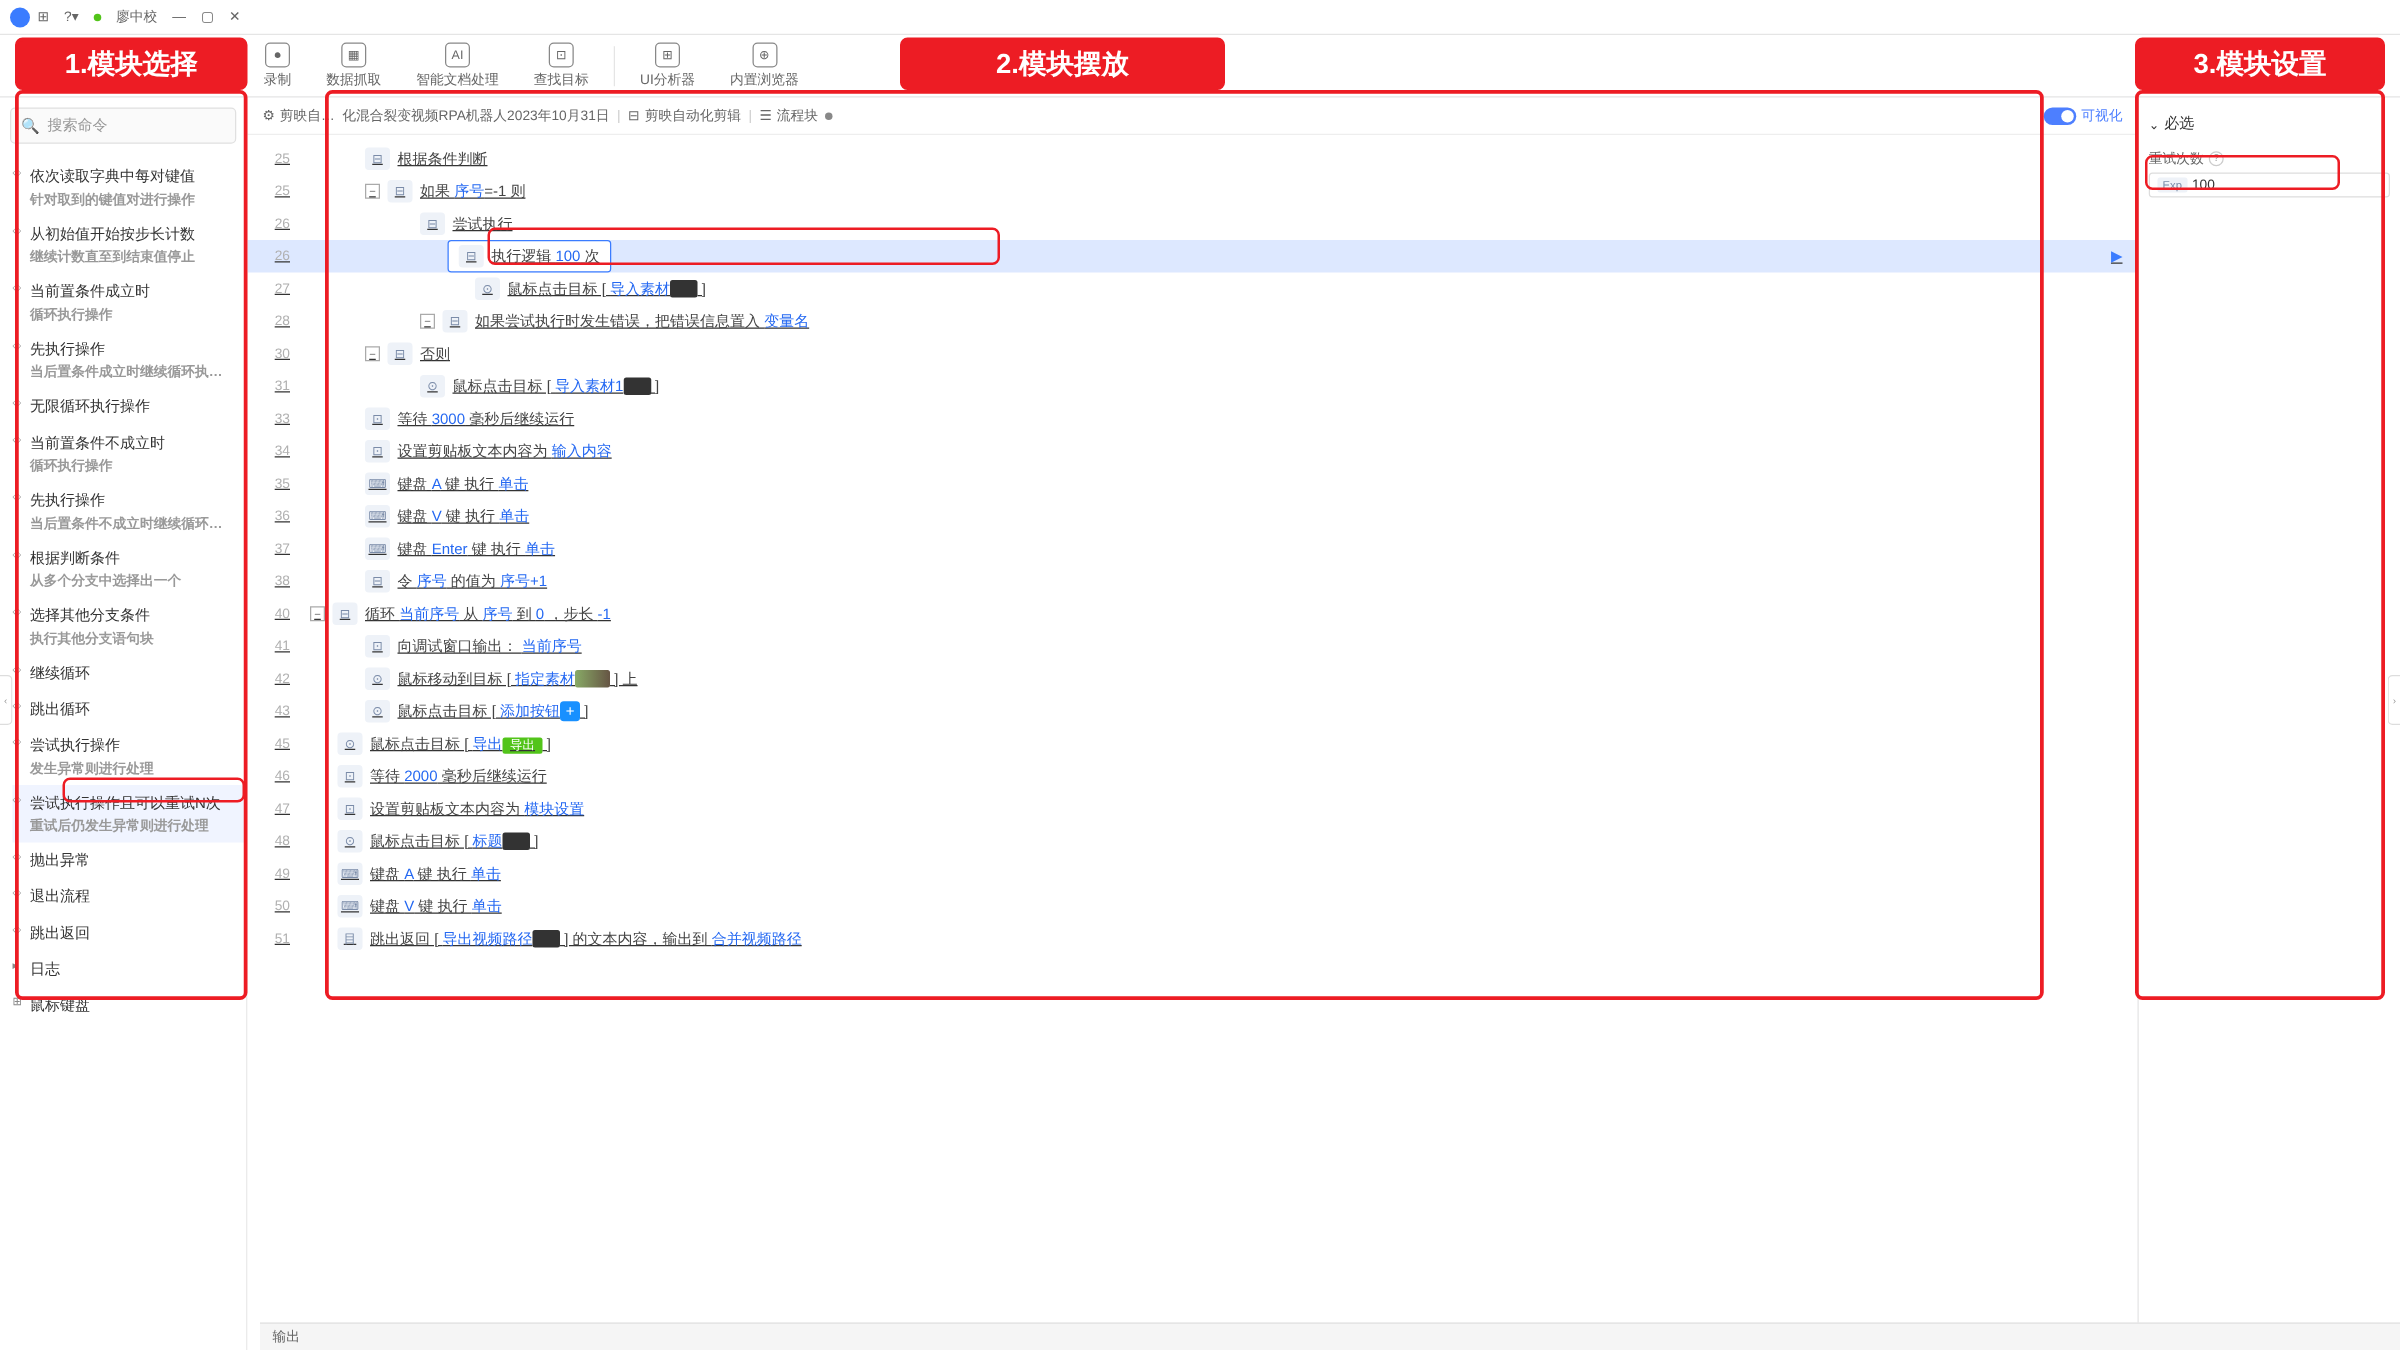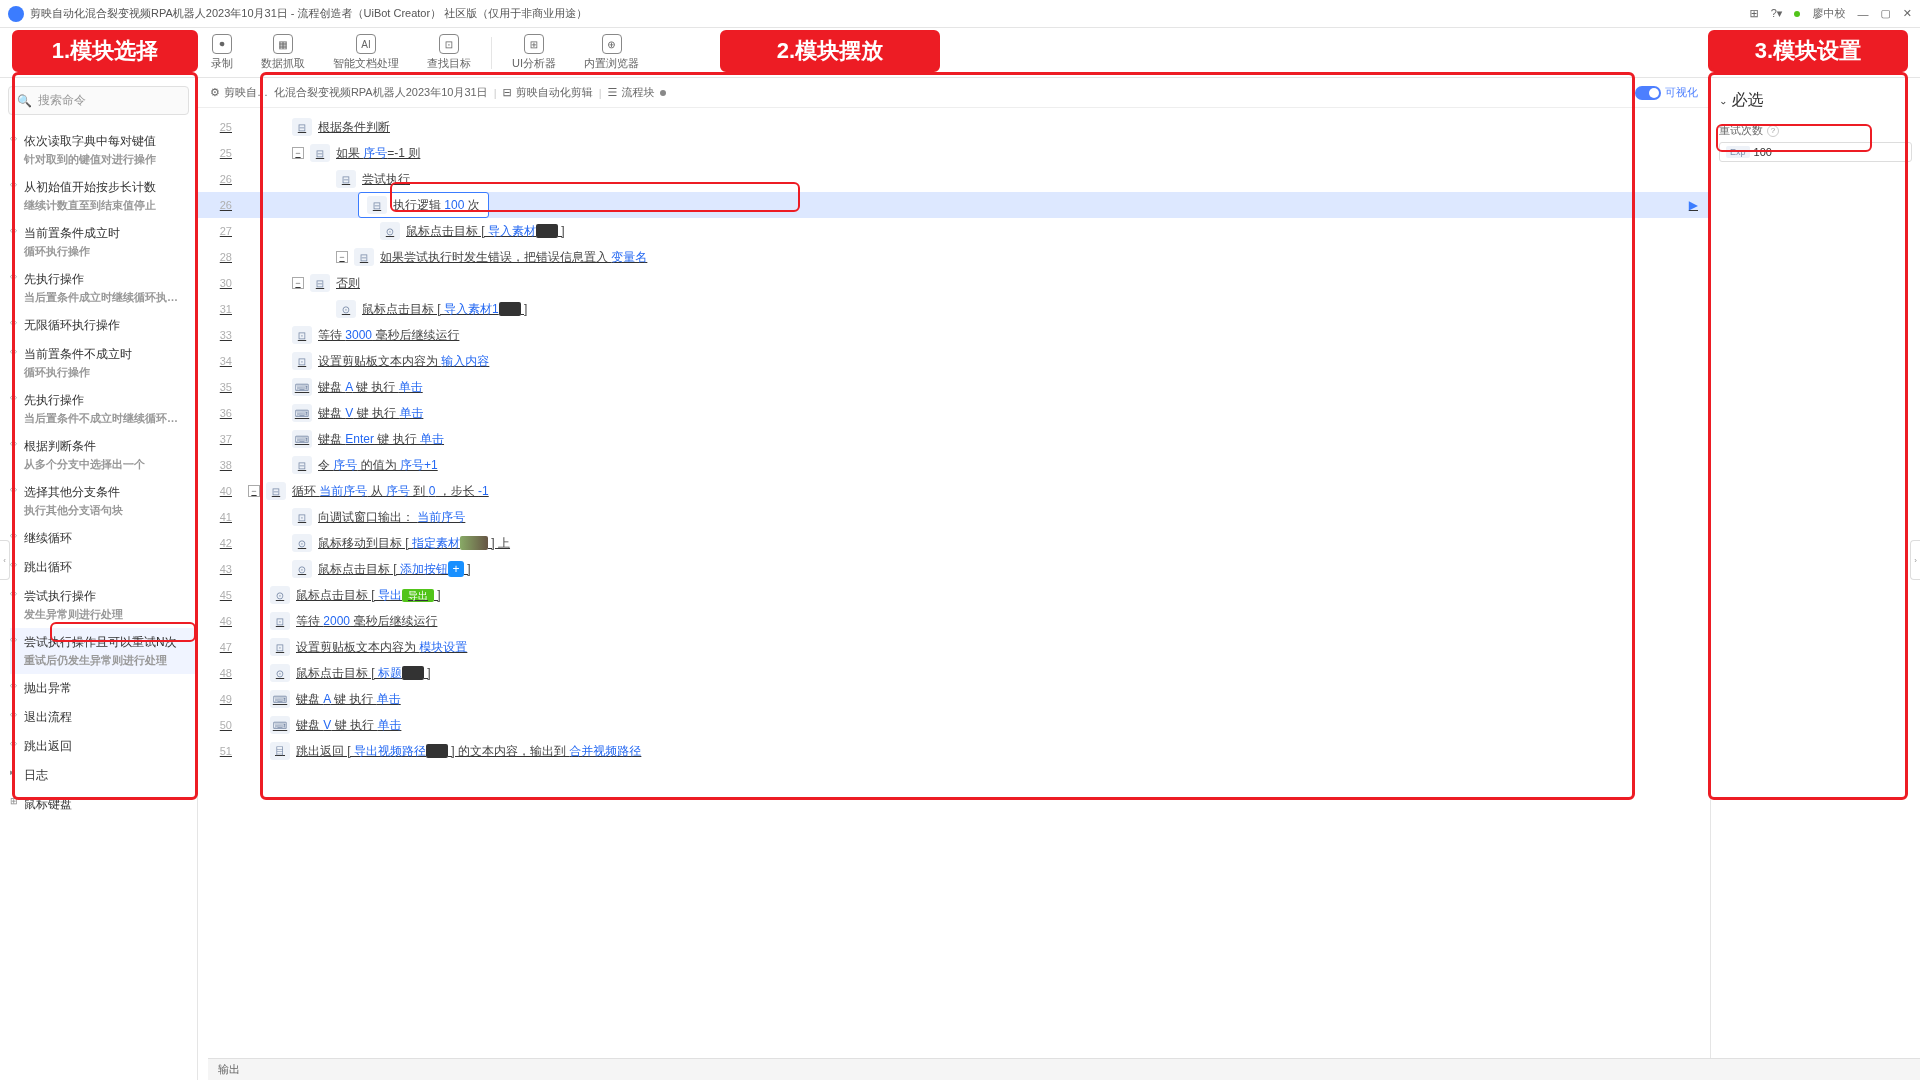--- a/index.html
+++ b/index.html
@@ -56,38 +56,37 @@
 .line .var { color: #2468f2; text-align: center; }
 .line .tag-img { width: 22px; height: 14px; background: #333; display: inline-block; vertical-align: middle; border-radius: 2px; }
 .line .tag-green { background: #52c41a; color: #fff; padding: 1px 6px; border-radius: 2px; font-size: 10px; }
 .line .tag-blue { width: 16px; height: 16px; background: #1890ff; color: #fff; display: inline-flex; align-items: center; justify-content: center; border-radius: 3px; font-size: 12px; }
 .line.selected { background: #dde8ff; }
 .line.selected .sel-box { border: 1.5px solid #3b7cff; border-radius: 3px; padding: 3px 8px; display: flex; align-items: center; gap: 6px; background: #fff; }
 .line .play-ic { margin-left: auto; color: #3b7cff; font-size: 12px; }
 .indent { display: inline-block; flex-shrink: 0; }
 
 .props { width: 210px; background: #fff; border-left: 1px solid #e5e5e5; padding: 8px; }
-.props .sec-hd { font-size: 16px; color: #333; padding: 4px 0; display: flex; align-items: center; gap: 4px; }
+.props .sec-hd { font-size: 12px; color: #333; padding: 4px 0; display: flex; align-items: center; gap: 4px; }
 .props .sec-hd::before { content: "⌃"; font-size: 10px; transform: rotate(180deg); display: inline-block; }
 .props .field-lbl { font-size: 11px; color: #666; margin: 8px 0 4px; display: flex; align-items: center; gap: 4px; text-align: center; }
 .props .field-lbl .help { width: 12px; height: 12px; border: 1px solid #ccc; border-radius: 50%; display: inline-flex; align-items: center; justify-content: center; font-size: 8px; color: #999; }
 .props .field-input { display: flex; align-items: center; border: 1px solid #ddd; border-radius: 3px; padding: 3px 6px; font-size: 11px; }
 .props .field-input .exp { background: #eef2f8; color: #7a8ba8; padding: 1px 4px; border-radius: 2px; font-size: 9px; margin-right: 4px; }
 
 .bottom-bar { position: absolute; bottom: 0; left: 208px; right: 0; height: 22px; background: #f5f5f5; border-top: 1px solid #e0e0e0; display: flex; align-items: center; padding: 0 10px; font-size: 11px; color: #666; }
 
 .side-handle { position: absolute; left: 0; top: 50%; width: 10px; height: 40px; background: #fff; border: 1px solid #ddd; border-left: none; border-radius: 0 4px 4px 0; display: flex; align-items: center; justify-content: center; color: #999; font-size: 8px; }
 .right-handle { position: absolute; right: 0; top: 50%; width: 10px; height: 40px; background: #fff; border: 1px solid #ddd; border-right: none; border-radius: 4px 0 0 4px; display: flex; align-items: center; justify-content: center; color: #999; font-size: 8px; }
 </style>
 </head>
 <body>
 
 <div class="titlebar">
   <div class="app-icon"></div>
-  <div class="title">剪映自动化混合裂变视频RPA机器人2023年10月31日 - 流程创造者（UiBot Creator）  社区版（仅用于非商业用途）</div>
   <div class="win-controls">
     <span>⊞</span>
     <span>?▾</span>
     <span class="status-dot"></span>
     <span>廖中校</span>
     <span>—</span>
     <span>▢</span>
     <span>✕</span>
   </div>
 </div>
@@ -128,21 +127,21 @@
       <div class="ic">⊞</div>
       <div class="lbl">UI分析器</div>
     </div>
   <div class="tb-btn">
       <div class="ic">⊕</div>
       <div class="lbl">内置浏览器</div>
     </div>
 </div>
 
 <div class="red-banner" style="left:12px; top:30px; width:186px; height:42px;">1.模块选择</div>
-<div class="red-banner" style="left:720px; top:30px; width:220px; height:42px;">2.模块摆放</div>
+<div class="red-banner" style="left:720px; top:30px; width:260px; height:42px;">2.模块摆放</div>
 <div class="red-banner" style="right:12px; top:30px; width:200px; height:42px;">3.模块设置</div>
 
 <div class="red-box" style="left:12px; top:72px; width:186px; height:728px;"></div>
 <div class="red-box" style="left:260px; top:72px; right:285px; height:728px;"></div>
 <div class="red-box" style="right:12px; top:72px; width:200px; height:728px;"></div>
 <div class="red-box" style="left:50px; top:622px; width:146px; height:20px; border-width:2px;"></div>
 <div class="red-box" style="left:390px; top:182px; width:410px; height:30px; border-width:2px;"></div>
 <div class="red-box" style="right:48px; top:124px; width:156px; height:28px; border-width:2px;"></div>
 
 <div class="side-handle">‹</div>

